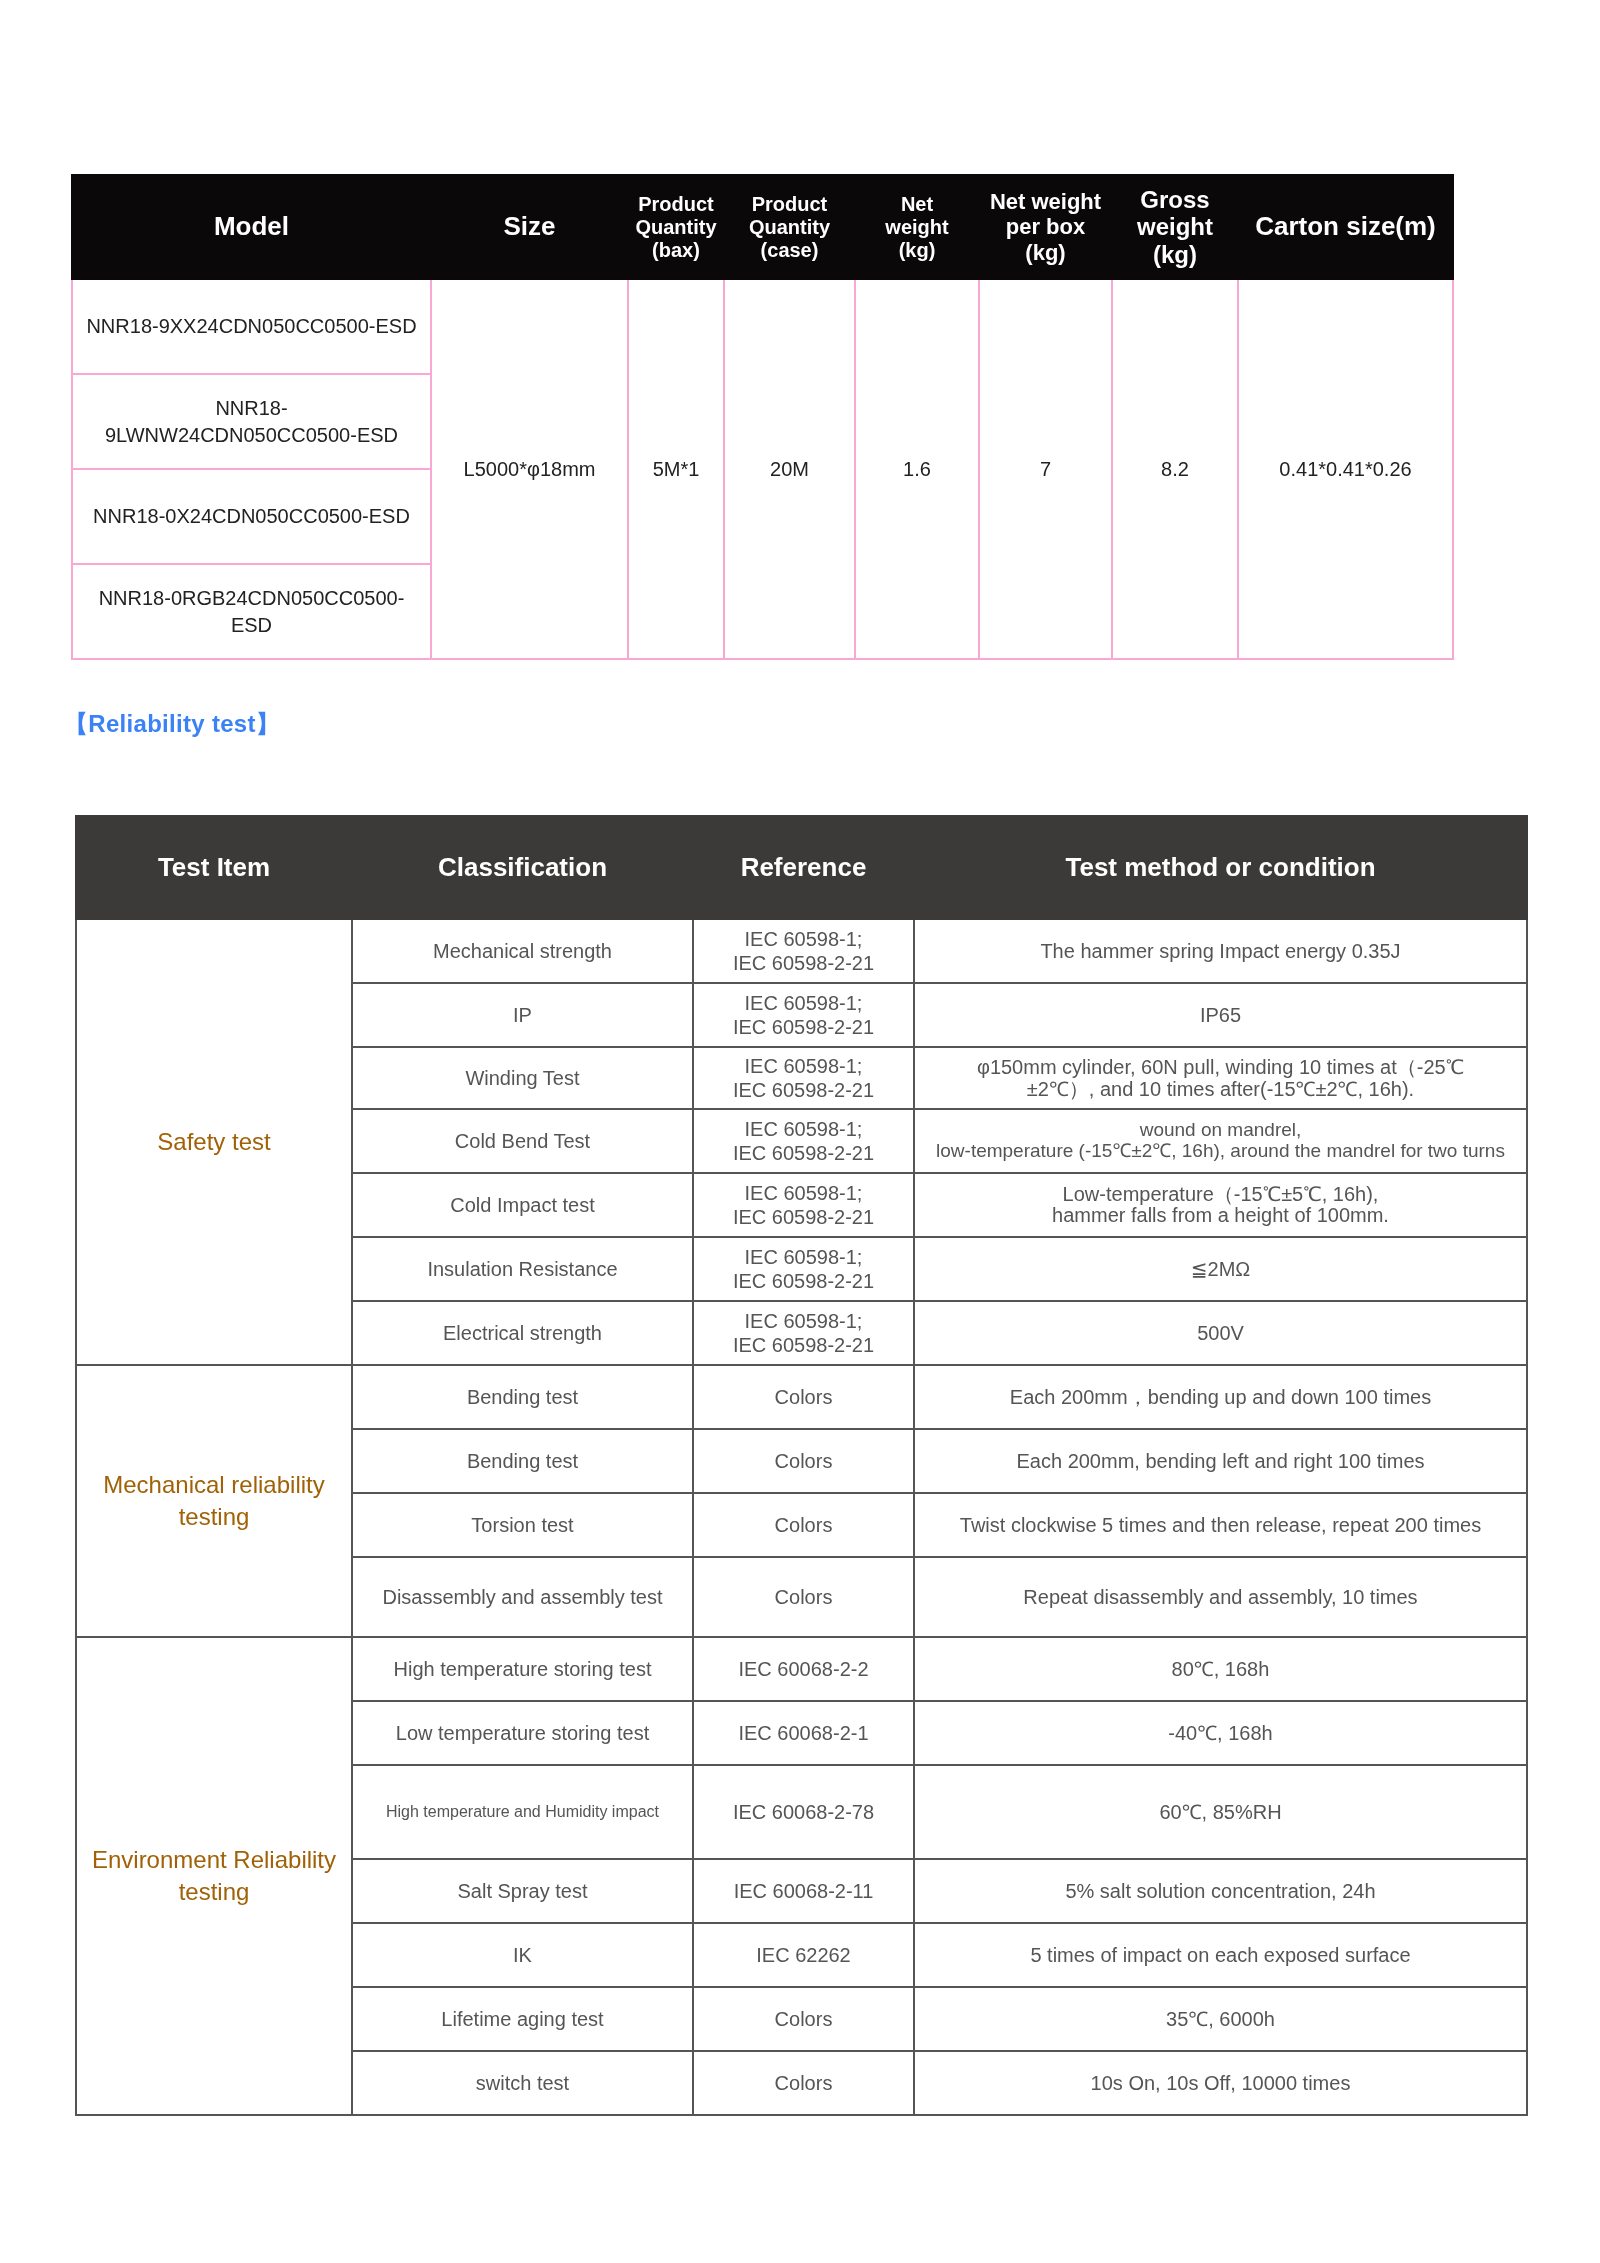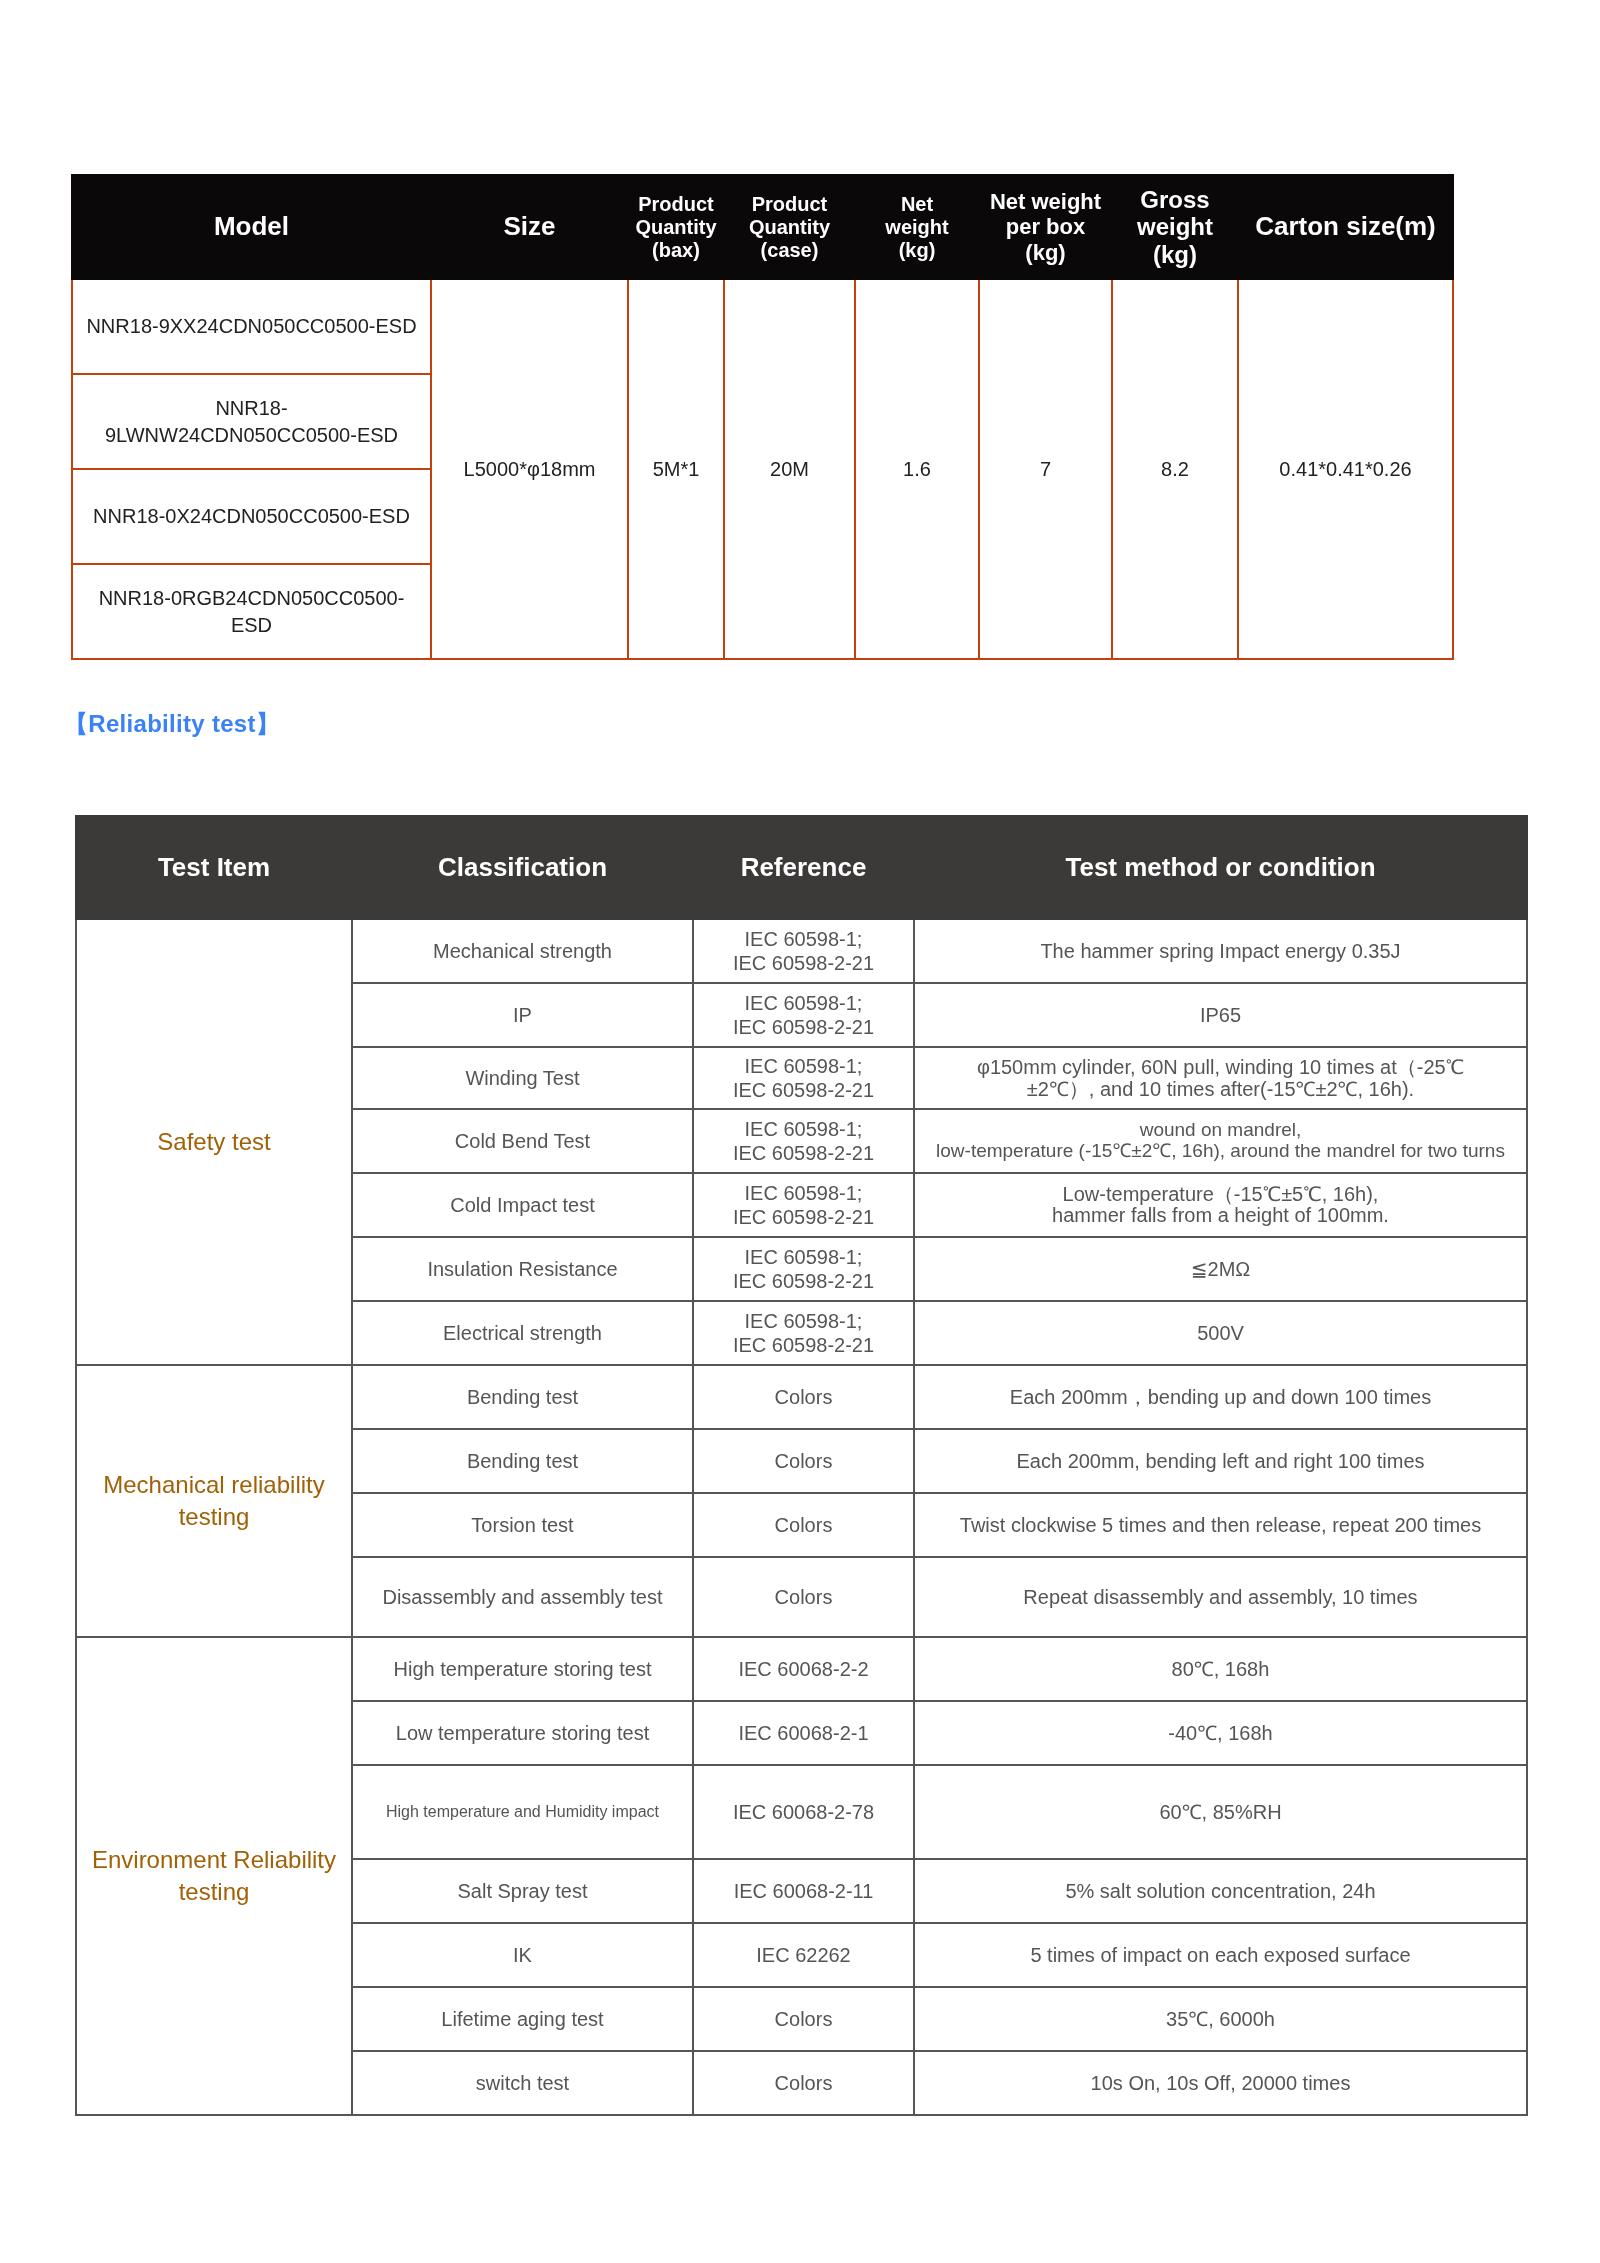--- a/index.html
+++ b/index.html
@@ -4,21 +4,21 @@
 <style>
   html, body { margin:0; padding:0; background:#ffffff; }
   body { width:1600px; height:2263px; position:relative; font-family:"Liberation Sans", sans-serif; color:#333; }
 
   
   .pack { position:absolute; left:71px; top:174px; width:1381px; border-collapse:collapse; table-layout:fixed; }
   .pack th { background:#0b080a; color:#fff; font-family:"Liberation Sans", sans-serif; font-weight:bold; border:2px solid #0b080a; line-height:1.15; padding:0; text-align:center; vertical-align:middle; }
   .pack th.big { font-size:26px; }
   .pack th.small { font-size:20px; }
   .pack thead tr { height:104px;border-radius:15px; }
-  .pack td { border:2px solid #c2410c; font-size:20px; color:#222; text-align:center; vertical-align:middle; padding:0 10px; line-height:1.35; }
+  .pack td { border:2px solid #f9a8d4; font-size:20px; color:#222; text-align:center; vertical-align:middle; padding:0 10px; line-height:1.35; }
   .pack tbody tr { height:95px; }
 
   
   .section-heading { position:absolute; left:64px; top:708px; font-size:24px; font-weight:bold; color:#3b82f6; letter-spacing:0.3px; }
 
   
   .rel { position:absolute; left:75px; top:815px; width:1451px; border-collapse:collapse; table-layout:fixed; }
   .rel th { background:#3c3a39; color:#fff; font-size:26px; font-weight:bold; height:101px; border:2px solid #3c3a39; padding:0; }
   .rel td { border:2px solid #555; font-size:20px; color:#555; text-align:center; vertical-align:middle; padding:0 4px; line-height:1.2; height:60px; }
   .rel td.group { font-size:24px; color:#a16207; line-height:1.35; }
@@ -216,16 +216,16 @@
       <td>5 times of impact on each exposed surface</td>
     </tr>
     <tr style="height:64px">
       <td>Lifetime aging test</td>
       <td class="ref">Colors</td>
       <td>35℃, 6000h</td>
     </tr>
     <tr style="height:64px">
       <td>switch test</td>
       <td class="ref">Colors</td>
-      <td>10s On, 10s Off,  20000 times</td>
+      <td>10s On, 10s Off,  10000 times</td>
     </tr>
   </tbody>
 </table>
 
 </body></html>

